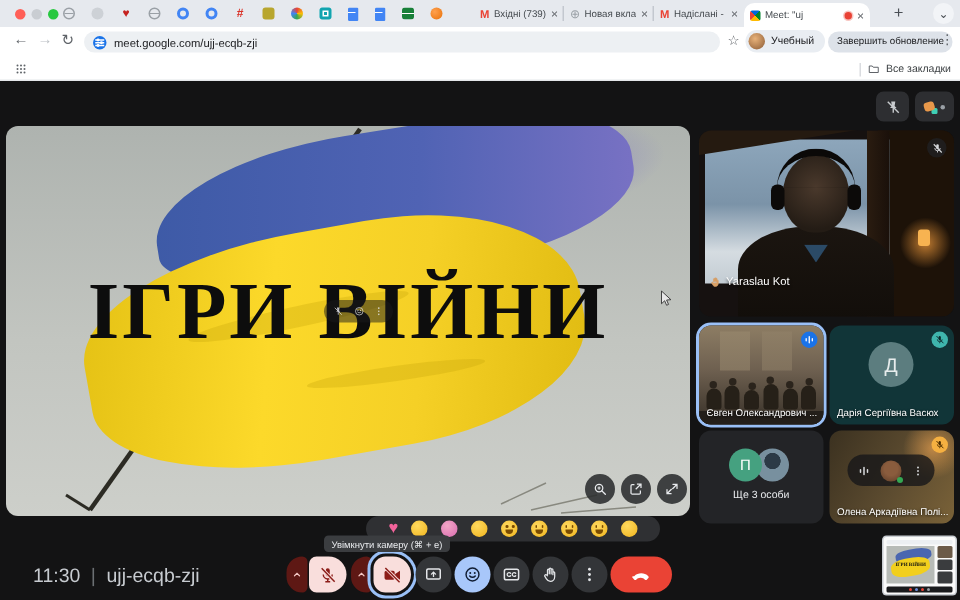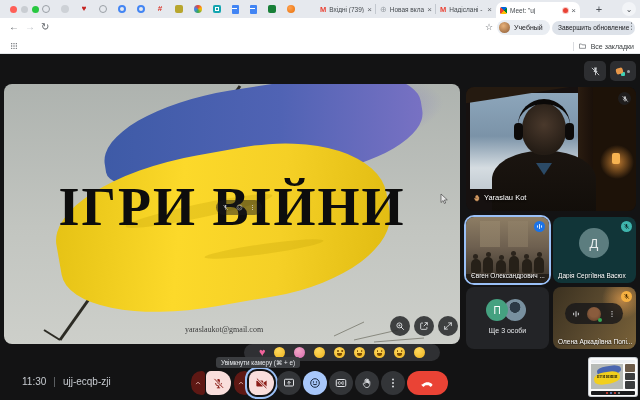--- a/index.html
+++ b/index.html
@@ -111,21 +111,21 @@
   .lamp{position:absolute;left:146px;top:66px;width:8px;height:11px;border-radius:2px;background:#f7b351;}
   .head{position:absolute;left:56px;top:16px;width:44px;height:52px;border-radius:50% 50% 46% 46%;
     background:radial-gradient(circle at 50% 42%,#4a392c,#241c15 75%);}
   .hphone{position:absolute;left:52px;top:12px;width:52px;height:26px;border-radius:26px 26px 0 0;
     border-top:5px solid #0b0908;box-sizing:border-box;}
   .cup{position:absolute;top:36px;width:9px;height:17px;border-radius:4px;background:#0c0a09;}
   .bodyp{position:absolute;left:26px;top:64px;width:104px;height:62px;border-radius:46% 46% 0 0;
     background:linear-gradient(180deg,#1b1510,#120e0a);}
   .shirt{position:absolute;left:70px;top:76px;width:16px;height:12px;background:#2b4a66;
     clip-path:polygon(0 0,100% 0,50% 100%);}
-  .namelabel{position:absolute;left:7px;bottom:9px;display:flex;align-items:center;gap:3px;
+  .namelabel{position:absolute;left:7px;bottom:19px;display:flex;align-items:center;gap:3px;
     color:#fff;font-size:7.5px;text-shadow:0 1px 2px #000c;}
   .chip{position:absolute;width:13px;height:13px;border-radius:50%;display:flex;align-items:center;justify-content:center;}
   .chip .ic{width:8px;height:8px;}
   .t-a{left:466px;top:163px;width:83px;height:66px;background:linear-gradient(180deg,#8d7d64,#6e6050 45%,#362f27);
        box-shadow:0 0 0 2px #9ac0f7;}
   .doorz{position:absolute;left:8px;top:4px;width:66px;height:26px;
     background:linear-gradient(90deg,#0000 0 6px,#9c8c71 6px 26px,#0000 26px 34px,#93836a 34px 54px,#0000 54px);opacity:.5;}
   .pprow{position:absolute;left:2px;bottom:10px;width:79px;display:flex;justify-content:space-evenly;align-items:flex-end;}
   .pp{width:10px;height:14px;border-radius:5px 5px 2px 2px;background:#262018;position:relative;}
   .pp::before{content:"";position:absolute;left:2.5px;top:-5px;width:5px;height:5px;border-radius:50%;background:#2b241c;}
@@ -151,21 +151,21 @@
   
   .emobar{position:absolute;left:244px;top:290px;width:196px;height:17px;border-radius:9px;background:#2f3033;
     display:flex;align-items:center;justify-content:space-evenly;padding:0 6px;box-sizing:border-box;z-index:5;}
   .rx{width:11px;height:11px;border-radius:50%;background:radial-gradient(circle at 38% 32%,#ffd95e,#f0b41d);position:relative;}
   .rx-heart{background:none;color:#f2639b;font-size:11px;line-height:11px;width:auto;height:auto;border-radius:0;font-weight:bold;}
   .rx-face::before{content:"";position:absolute;left:2.5px;top:3px;width:1.8px;height:1.8px;border-radius:50%;
     background:#7a4b00;box-shadow:4.2px 0 0 #7a4b00;}
   .rx-face::after{content:"";position:absolute;left:3px;top:5.5px;width:5px;height:3px;border-radius:0 0 5px 5px;background:#7a4b00;}
   .tooltip{position:absolute;left:216px;top:303px;height:11px;border-radius:3px;background:#3b3d40;
     color:#e8eaed;font-size:6.3px;display:flex;align-items:center;padding:0 5px;z-index:6;}
-  .footer{position:absolute;left:22px;top:322px;font-size:10px;color:#c7cbd0;display:flex;gap:7px;}
+  .footer{position:absolute;left:22px;top:322px;font-size:13px;color:#c7cbd0;display:flex;gap:7px;}
   .footer .dim{color:#6b6f73;}
   .cbt{position:absolute;top:317px;display:flex;align-items:center;justify-content:center;box-sizing:border-box;}
   .seg{width:14px;height:24px;border-radius:12px 4px 4px 12px;background:#5e1814;color:#f4c7c3;}
   .seg .ic{width:8px;height:8px;}
   .pinkbt{width:25px;height:24px;border-radius:5px 12px 12px 5px;background:#f9dedc;color:#8c1d18;}
   .pinkbt .ic{width:13px;height:13px;}
   .camring{box-shadow:0 0 0 2px #131314,0 0 0 4px #9ac0f7;border-radius:8px 12px 12px 8px;}
   .round{width:24px;height:24px;border-radius:50%;background:#333538;color:#e3e5e8;}
   .round .ic{width:12px;height:12px;}
   .bluebt{background:#a8c7fa;color:#111d33;}
@@ -337,20 +337,28 @@
       </div>
     </div>
     <div class="newtab">+</div>
     <div class="tabchev">⌄</div>
   </div>
 
   <div class="addrbar">
     <span class="navbt" style="left:9px">←</span>
     <span class="navbt" style="left:25px;color:#bdc1c6">→</span>
     <span class="navbt" style="left:41px">↻</span>
+    <div class="urlpill">
+      <span class="tunec ic">
+          <svg viewBox="0 0 24 24" width="6" height="6">
+            <use href="#i-tune"></use>
+          </svg>
+        </span>
+      <span class="urltext">meet.google.com/ujj-ecqb-zji</span>
+    </div>
     <span class="star">☆</span>
     <div class="profchip">
       <span class="avmini"></span>
       <span class="proftext">Учебный</span>
     </div>
     <div class="updbtn">Завершить обновление</div>
     <span class="chromemenu">⋮</span>
   </div>
 
   <div class="bmbar">
@@ -407,21 +415,20 @@
             <svg viewBox="0 0 24 24">
               <use href="#i-smile"></use>
             </svg>
           </span>
         <span class="hi ic">
             <svg viewBox="0 0 24 24">
               <use href="#i-dots"></use>
             </svg>
           </span>
       </div>
-      <div class="email">yaraslaukot@gmail.com</div>
       <div class="zbt" style="left:386px">
         <span class="ic">
             <svg viewBox="0 0 24 24">
               <use href="#i-zoomin"></use>
             </svg>
           </span>
       </div>
       <div class="zbt" style="left:410px">
         <span class="ic">
             <svg viewBox="0 0 24 24">

